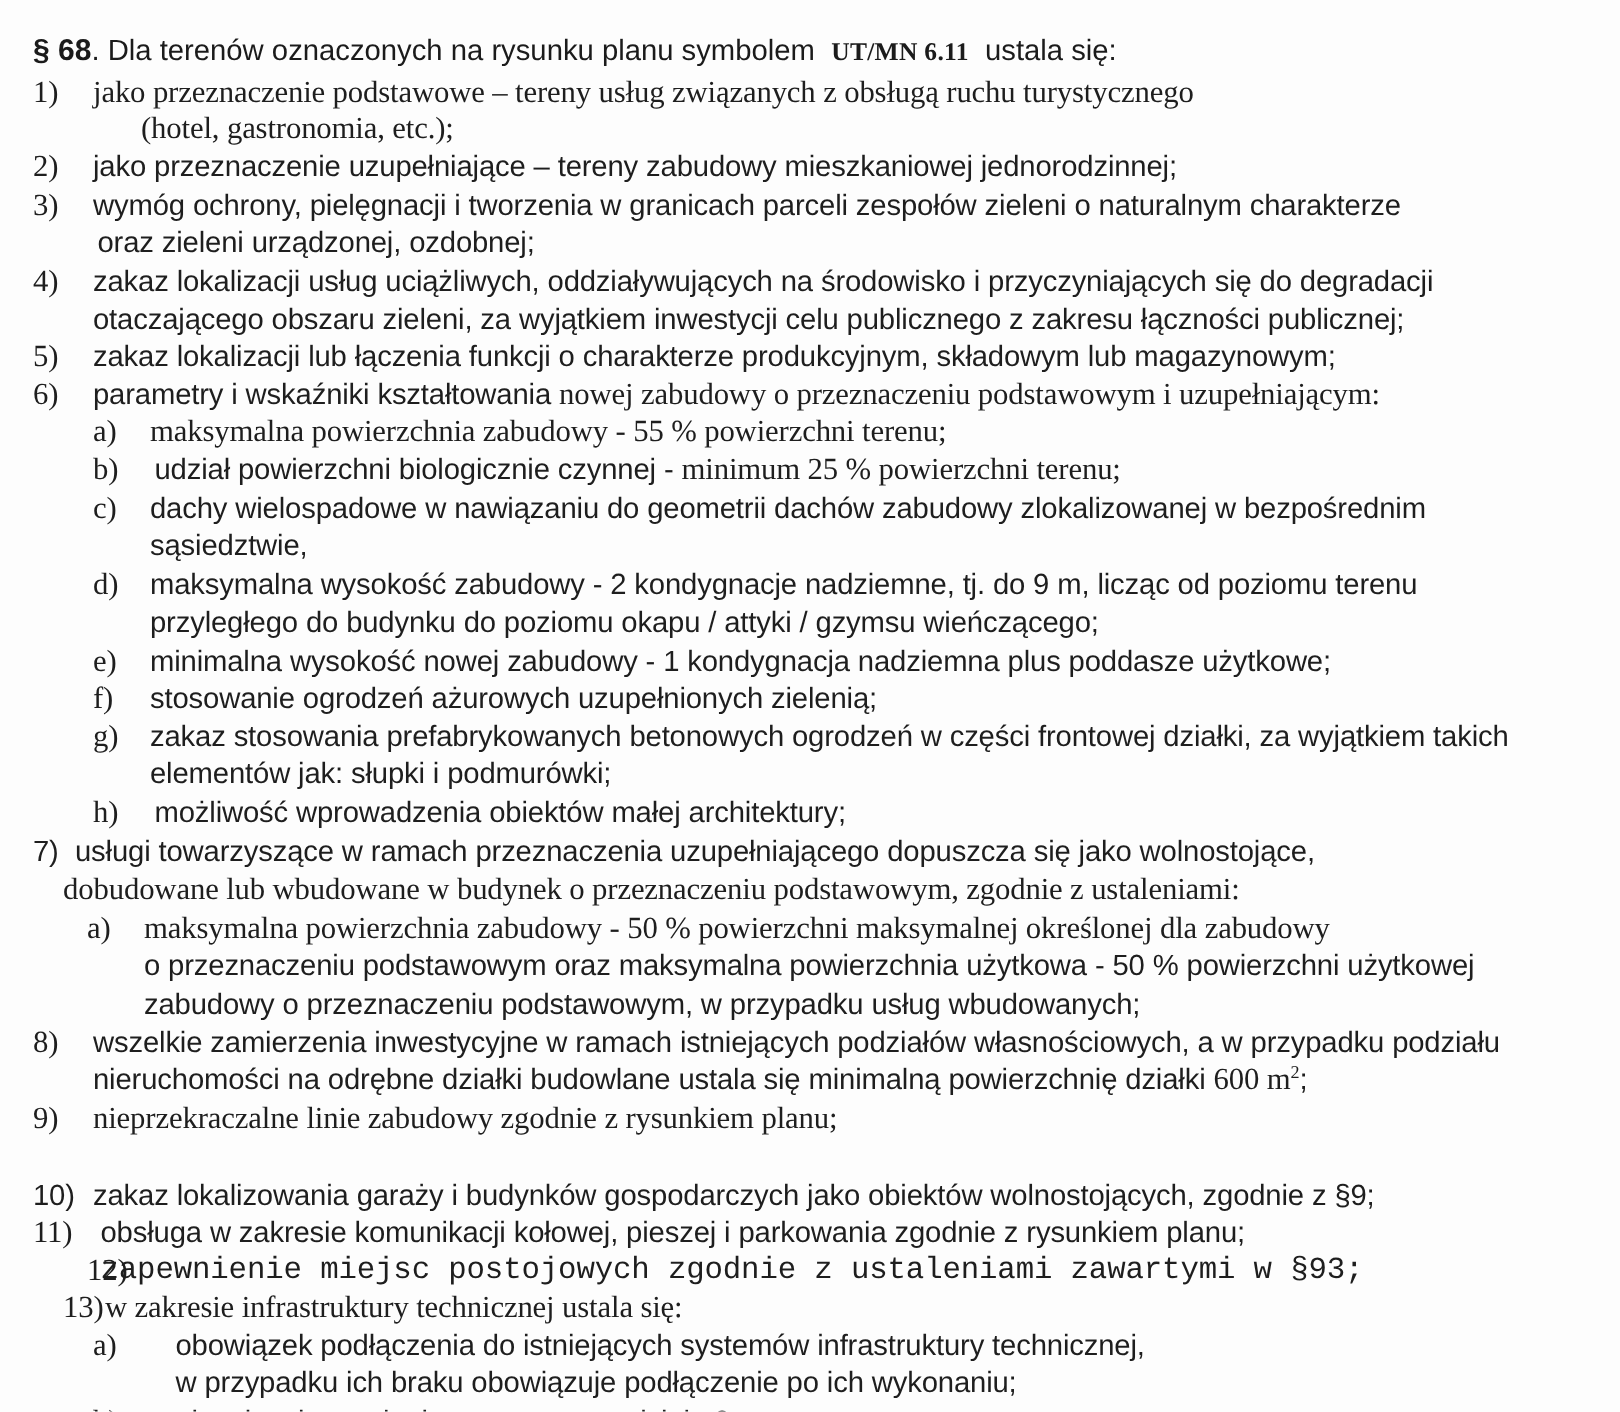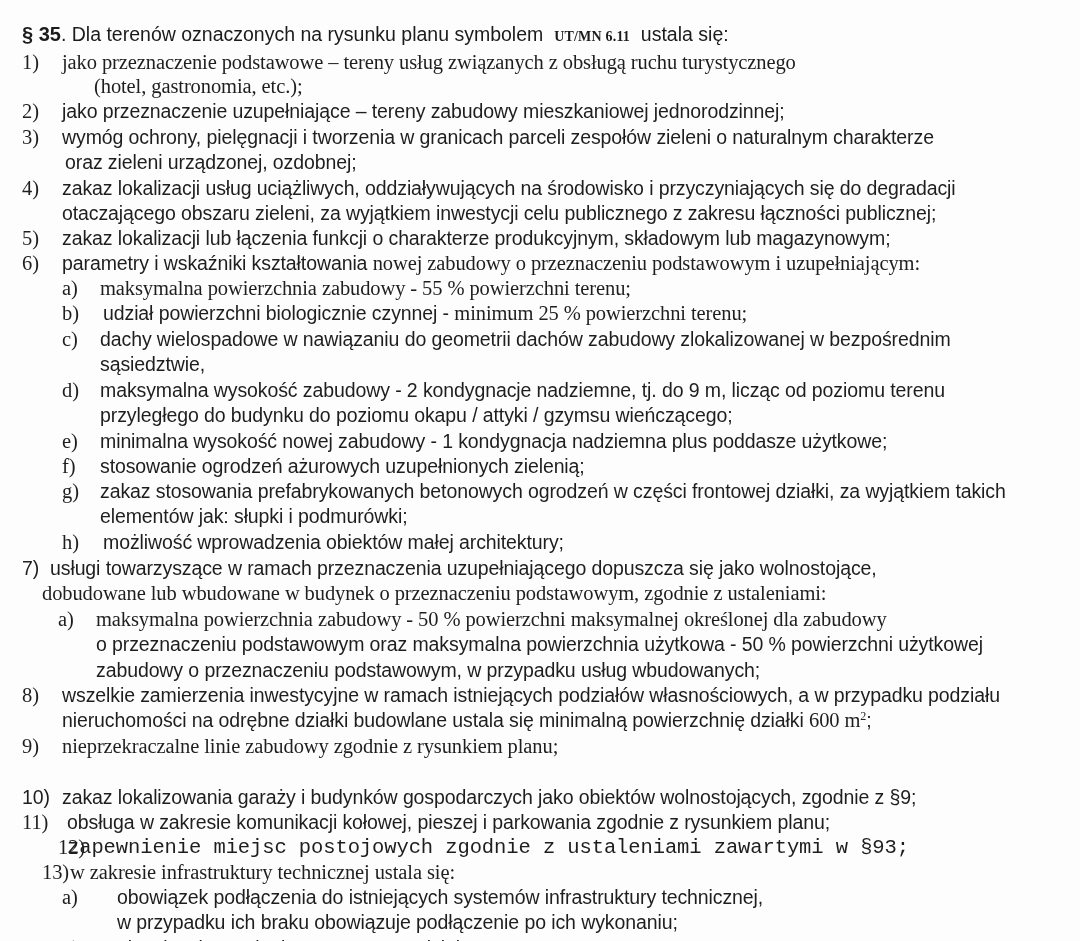--- a/index.html
+++ b/index.html
@@ -57,38 +57,38 @@
   }
   .head .sec {
     font-family: "Liberation Sans", sans-serif;
     font-weight: bold;
     font-size: 20px;
   }
   .head .rest { font-family: "Liberation Sans", sans-serif; margin-top: 10px; }
   .head .sym {
     font-family: "Liberation Serif", serif;
     font-weight: bold;
-    font-size: 14px;
+    font-size: 17px;
     letter-spacing: 0.2px;
   }
 
   sup.mm {
     font-family: "Liberation Serif", serif;
     font-size: 0.62em;
     vertical-align: super;
     line-height: 0;
   }
 </style>
 </head>
 <body>
 
 <div class="page">
 
   <div class="head">
-    <span class="sec">§ 35</span><span class="rest">. Dla terenów oznaczonych na rysunku planu symbolem</span><span>&nbsp;&nbsp;</span><span class="sym">UT/MN 6.11</span><span>&nbsp;&nbsp;</span><span class="rest">ustala się:</span>
+    <span class="sec">§ 68</span><span class="rest">. Dla terenów oznaczonych na rysunku planu symbolem</span><span>&nbsp;&nbsp;</span><span class="sym">UT/MN 6.11</span><span>&nbsp;&nbsp;</span><span class="rest">ustala się:</span>
   </div>
 
   <div class="line serif" style="position:absolute;left:0;top:50px;">
     <span class="marker" style="left:22px;">1)</span>
     <span class="txt" style="left:62px;">jako przeznaczenie podstawowe – tereny usług związanych z obsługą ruchu turystycznego</span>
   </div>
   <div class="line serif" style="position:absolute;left:0;top:74px;">
     <span class="txt" style="left:94px;">(hotel, gastronomia, etc.);</span>
   </div>
 

